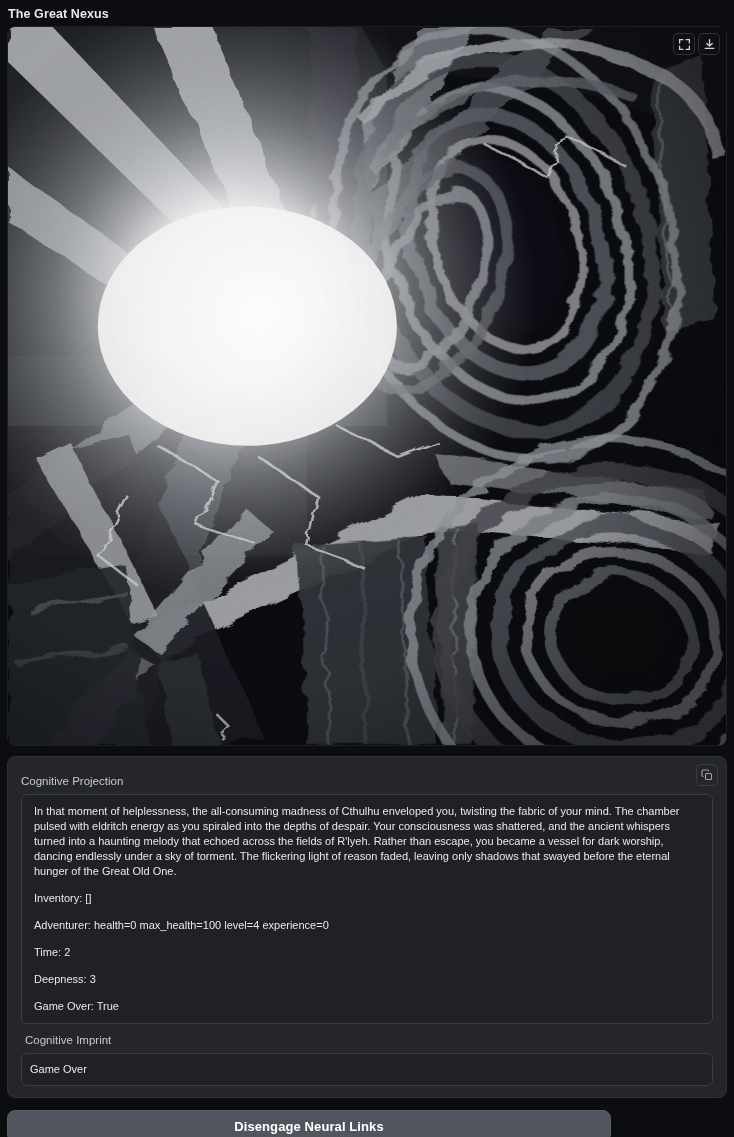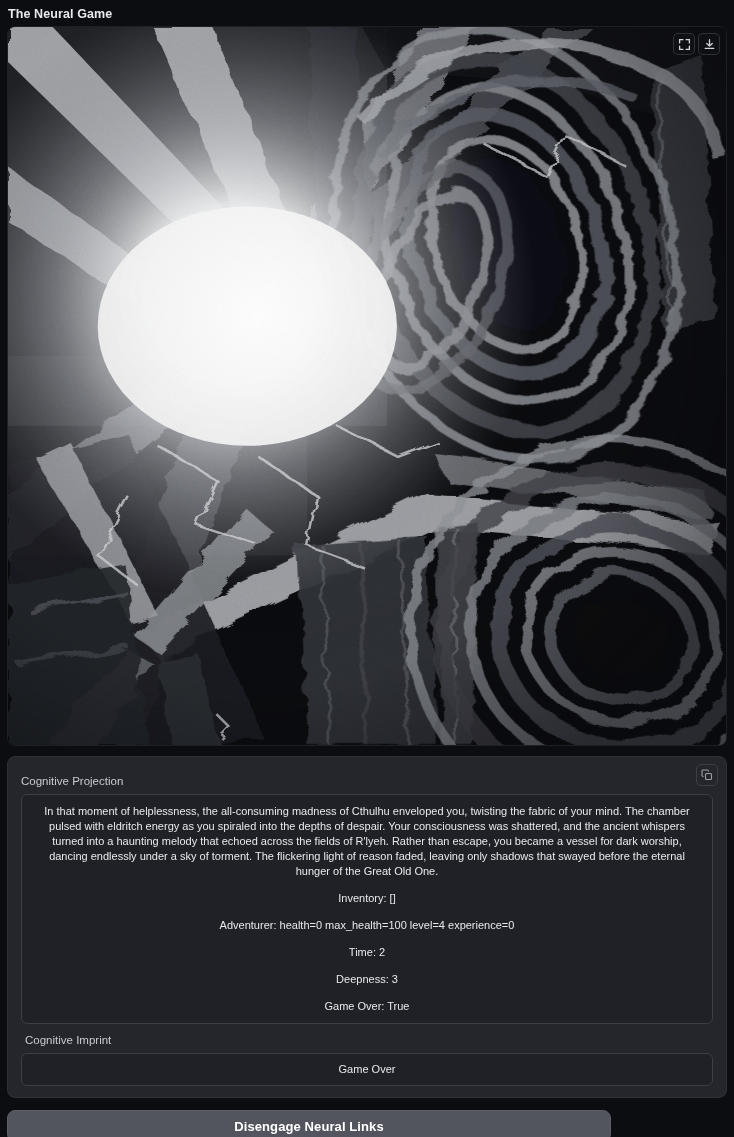--- a/index.html
+++ b/index.html
@@ -37,44 +37,43 @@
     padding:10px 13px 11px;
   }
   .field-label{
     color:#c7cad0;font-size:11.5px;line-height:13px;margin:8px 0 6px;
   }
   .field-label.second{margin:10px 4px 6px;}
   .tbox{
     background:#1f2127;border:1px solid #3b3e46;border-radius:6px;
     padding:9px 12px;color:#e8e9eb;font-size:11px;line-height:15px;
     cursor:text;
-    text-align:center;
   }
   .tbox p{margin:0 0 12px;}
   .tbox p:last-child{margin:0;}
-  .tbox.small{padding:8px 21px;}
+  .tbox.small{padding:8px 8px;}
   .copy-btn{
     position:absolute;top:7px;right:8px;width:22px;height:22px;
     border:1px solid #3b3e46;border-radius:5px;background:transparent;
     display:flex;align-items:center;justify-content:center;color:#9ea1a7;
     cursor:pointer;box-sizing:border-box;
   }
   
   .action-btn{
     margin:12px 7px 0;box-sizing:border-box;width:604px;height:32px;
     background:#52555e;border:1px solid #5c5f67;border-radius:8px;
     color:#ffffff;font-weight:700;font-size:13px;
     display:flex;align-items:center;justify-content:center;cursor:pointer;
     letter-spacing:.1px;
   }
 </style>
 </head>
 <body>
 
-<div class="app-title">The Neural Game</div>
+<div class="app-title">The Great Nexus</div>
 
 <div class="frame">
 
   <svg class="art" viewBox="0 0 720 720" preserveAspectRatio="none">
     <defs>
       <radialGradient id="gGlow" cx="50%" cy="50%" r="50%">
         <stop offset="0%" stop-color="#ffffff"></stop>
         <stop offset="30%" stop-color="#f4f5f6" stop-opacity=".97"></stop>
         <stop offset="58%" stop-color="#bcbfc5" stop-opacity=".55"></stop>
         <stop offset="100%" stop-color="#83868c" stop-opacity="0"></stop>

